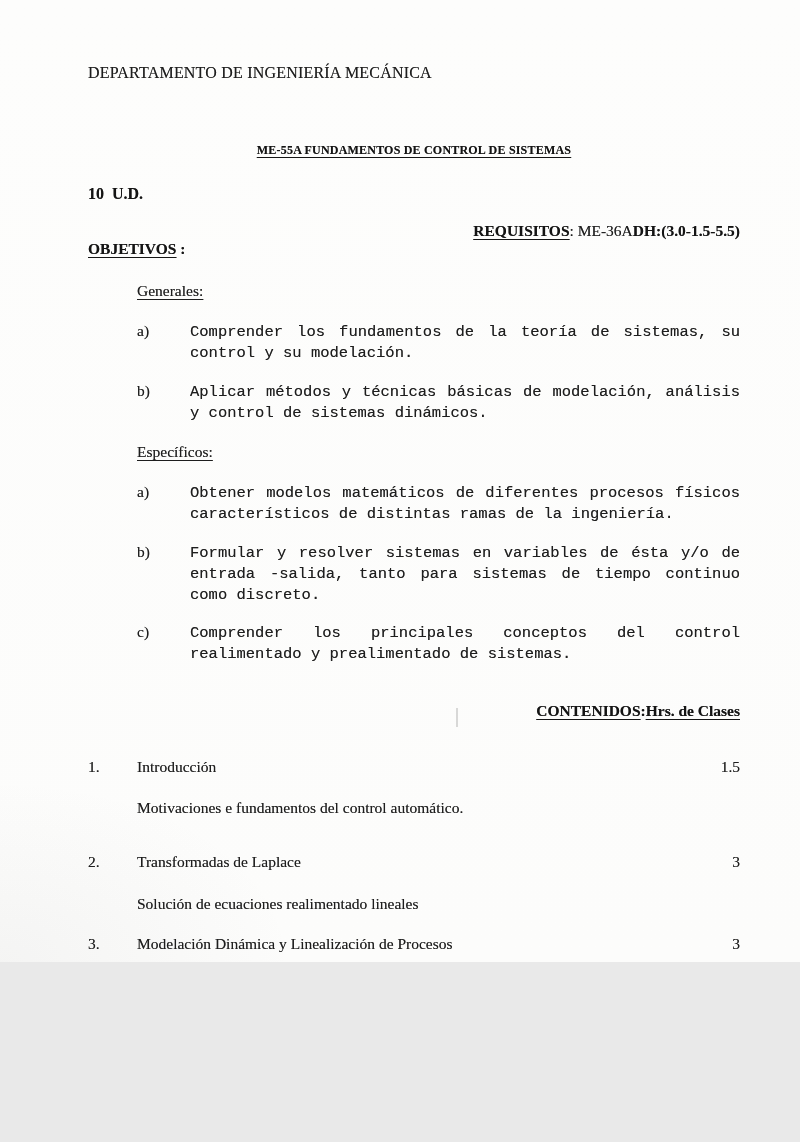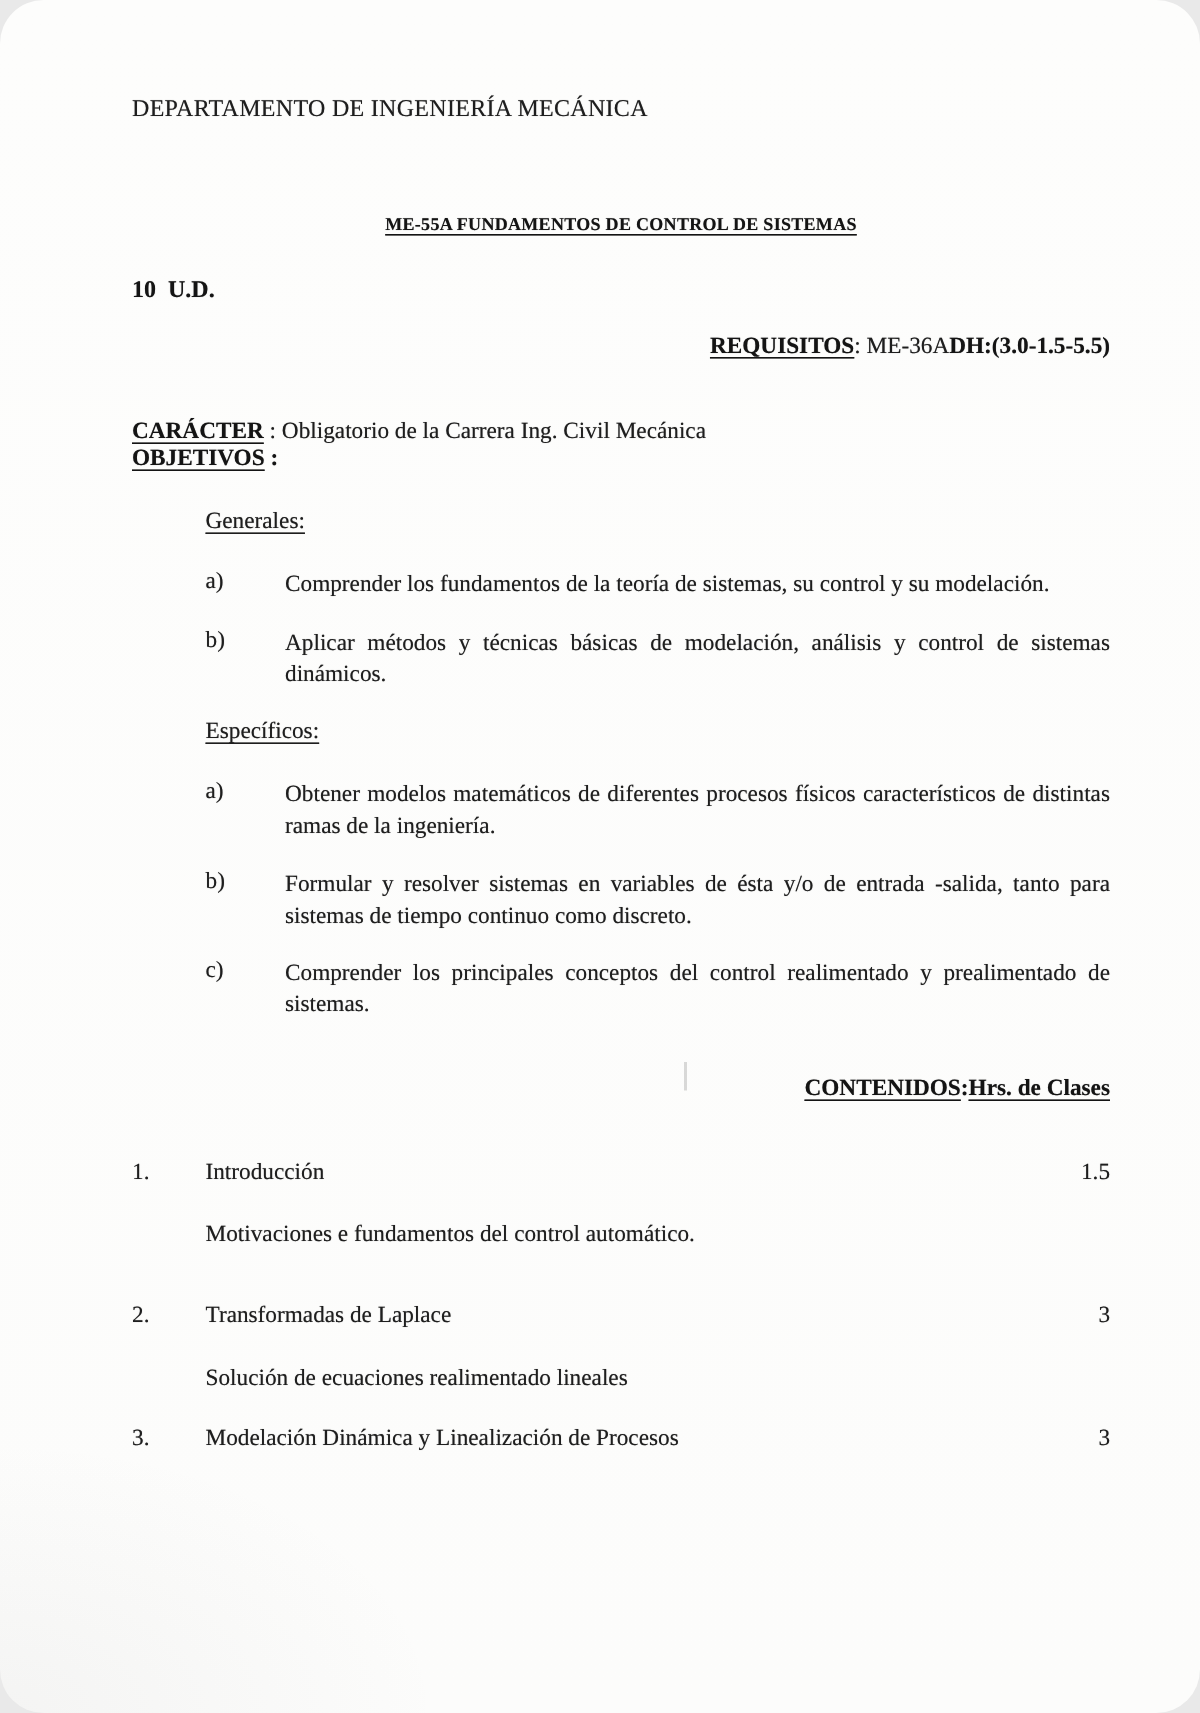--- a/index.html
+++ b/index.html
@@ -3,30 +3,29 @@
 <meta charset="utf-8">
 <style>
   html, body { margin: 0; padding: 0; }
   body {
     width: 800px; height: 1142px;
     background: #e9e9e9;
     font-family: "Liberation Serif", "DejaVu Serif", serif;
   }
   .page {
     position: relative;
-    width: 800px; height: 1142px;
+    width: 800px; height: 962px;
     box-sizing: border-box;
     padding: 64px 60px 0 88px;
     background:
       radial-gradient(ellipse 420px 260px at 0% 100%, rgba(120,120,120,0.06), rgba(0,0,0,0) 70%),
       linear-gradient(180deg, #fdfdfc 0%, #fcfcfb 100%);
     color: #1e1e1e;
     font-size: 15.5px;
     overflow: hidden;
-    border-radius: 29px;
   }
   .b { font-weight: bold; color: #141414; }
   .u { text-decoration: underline; text-decoration-thickness: 1.4px; text-underline-offset: 3px; }
   .soft { text-shadow: 0 0 0.5px rgba(20,20,20,0.55); }
 
   .dept { font-size: 16px; letter-spacing: 0.2px; }
 
   .title-wrap { margin-top: 58px; text-align: center; }
   .course-title { font-size: 12px; letter-spacing: 0.2px; }
 
@@ -35,21 +34,21 @@
   .split-row { display: flex; justify-content: flex-end; align-items: baseline; }
   .req-row { margin-top: 19px; }
   .car-row { margin-top: 39px; }
   .obj-row { }
 
   .sub-head { margin-left: 49px; margin-top: 24px; }
   .sub-head.esp { margin-top: 19px; }
 
   .obj-item { display: flex; margin-left: 49px; }
   .obj-item .letter { width: 53px; flex-shrink: 0; }
-  .obj-item .obj-text { flex: 1; max-width: 560px; text-align: justify; line-height: 21px; }
+  .obj-item .obj-text { flex: 1; max-width: 560px; text-align: justify; line-height: 21px; font-family: Liberation Mono, monospace; }
   .mt-a { margin-top: 22px; }
   .mt-b { margin-top: 18px; }
   .mt-c { margin-top: 17px; }
 
   .cont-row { margin-top: 37px; }
 
   .content-item { display: flex; align-items: baseline; }
   .content-item .c-num { width: 49px; flex-shrink: 0; }
   .content-item .c-title { flex: 1; }
   .content-item .c-hours { width: 46px; text-align: right; flex-shrink: 0; }
@@ -76,23 +75,20 @@
     <span class="course-title b u">ME-55A FUNDAMENTOS DE CONTROL DE SISTEMAS</span>
   </div>
 
   <div class="credits b">10  U.D.</div>
 
   <div class="split-row req-row">
     <span><span class="b u">REQUISITOS</span><span>: ME-36A</span></span>
     <span class="b">DH:(3.0-1.5-5.5)</span>
   </div>
 
-  <div class="car-row">
-    <span class="b u">CARÁCTER</span><span> : Obligatorio de la Carrera Ing. Civil Mecánica</span>
-  </div>
 
   <div class="obj-row">
     <span class="b u">OBJETIVOS</span><span class="b"> :</span>
   </div>
 
   <div class="sub-head u">Generales:</div>
 
   <div class="obj-item mt-a">
     <span class="letter">a)</span>
     <div class="obj-text">Comprender los fundamentos de la teoría de sistemas, su control y su modelación.</div>

